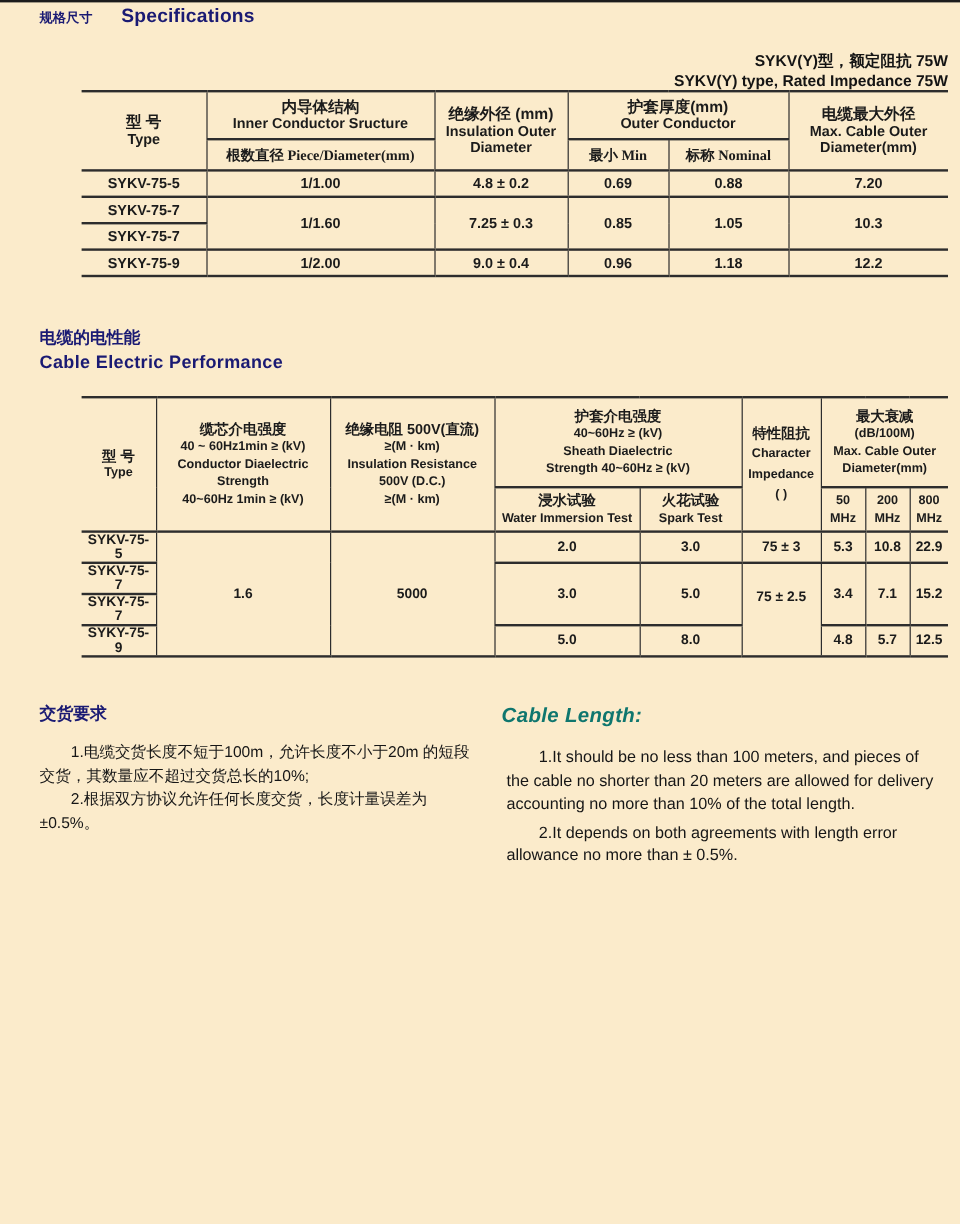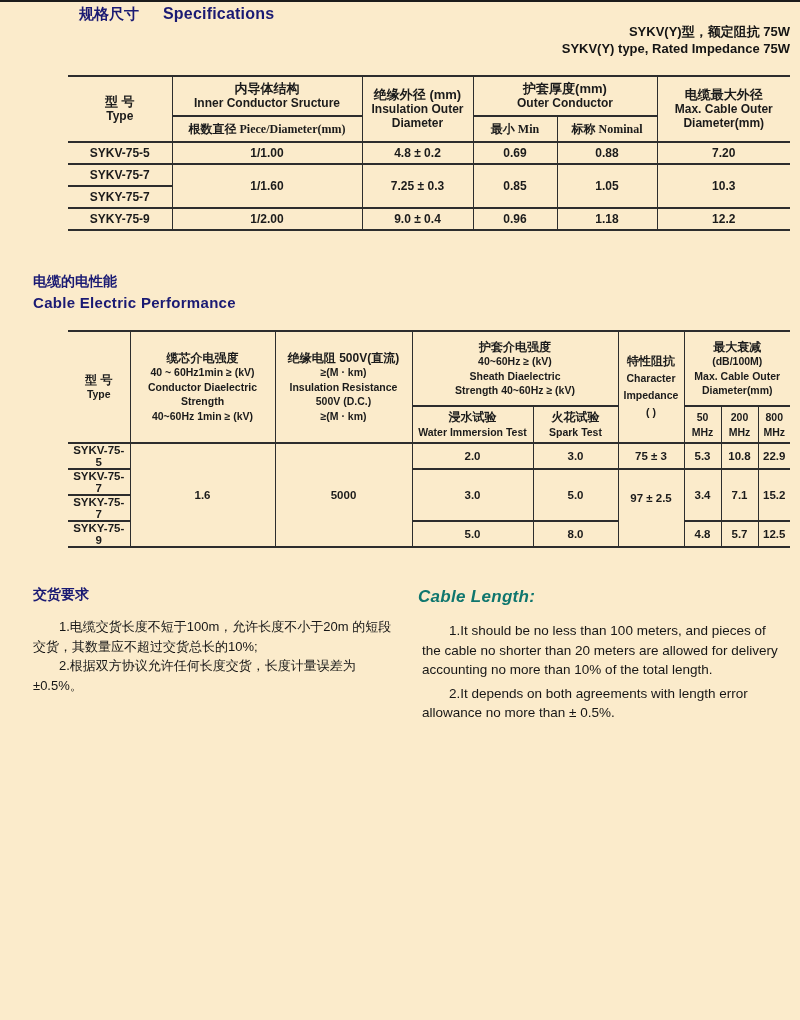--- a/index.html
+++ b/index.html
@@ -11,23 +11,23 @@
     color:#1B1B1B;
     position:relative;
     overflow:hidden;
   }
   .page {
     position:absolute; inset:0;
     border-top:2px solid #1c1c1c;
   }
   
   .h-main { position:absolute; top:3px; left:33px; color:#1A1A73; font-weight:bold; white-space:nowrap; }
-  .h-main .zh-t { font-size:15px;margin-left:46px; }
+  .h-main .zh-t { font-size:11px; }
   .h-main .en-t { font-size:16px; margin-left:24px; letter-spacing:0.2px; }
-  .sub { position:absolute; top:21px; right:10px; text-align:right; font-size:13px; font-weight:bold; color:#141414; line-height:17px; }
+  .sub { position:absolute; top:40px; right:10px; text-align:right; font-size:13px; font-weight:bold; color:#141414; line-height:17px; }
   .h-sec2 { position:absolute; top:269px; left:33px; color:#1A1A73; font-weight:bold; }
   .h-sec2 .zh-t { font-size:14px; line-height:21px; display:block; }
   .h-sec2 .en-t { font-size:15px; line-height:21px; display:block; letter-spacing:0.3px; }
 
   
   table { border-collapse:collapse; table-layout:fixed; position:absolute; }
   th,td {
     border:1px solid #2D2D2D;
     border-top-width:2px; border-bottom-width:2px;
     text-align:center; vertical-align:middle;
@@ -227,21 +227,21 @@
       <td>3.0</td>
       <td>75 ± 3</td>
       <td>5.3</td>
       <td>10.8</td>
       <td>22.9</td>
     </tr>
     <tr class="dr">
       <td>SYKV-75-7</td>
       <td rowspan="2">3.0</td>
       <td rowspan="2">5.0</td>
-      <td rowspan="3" class="imp-merged">97 ± 2.5</td>
+      <td rowspan="3" class="imp-merged">75 ± 2.5</td>
       <td rowspan="2">3.4</td>
       <td rowspan="2">7.1</td>
       <td rowspan="2">15.2</td>
     </tr>
     <tr class="dr">
       <td>SYKY-75-7</td>
     </tr>
     <tr class="dr">
       <td>SYKY-75-9</td>
       <td>5.0</td>

